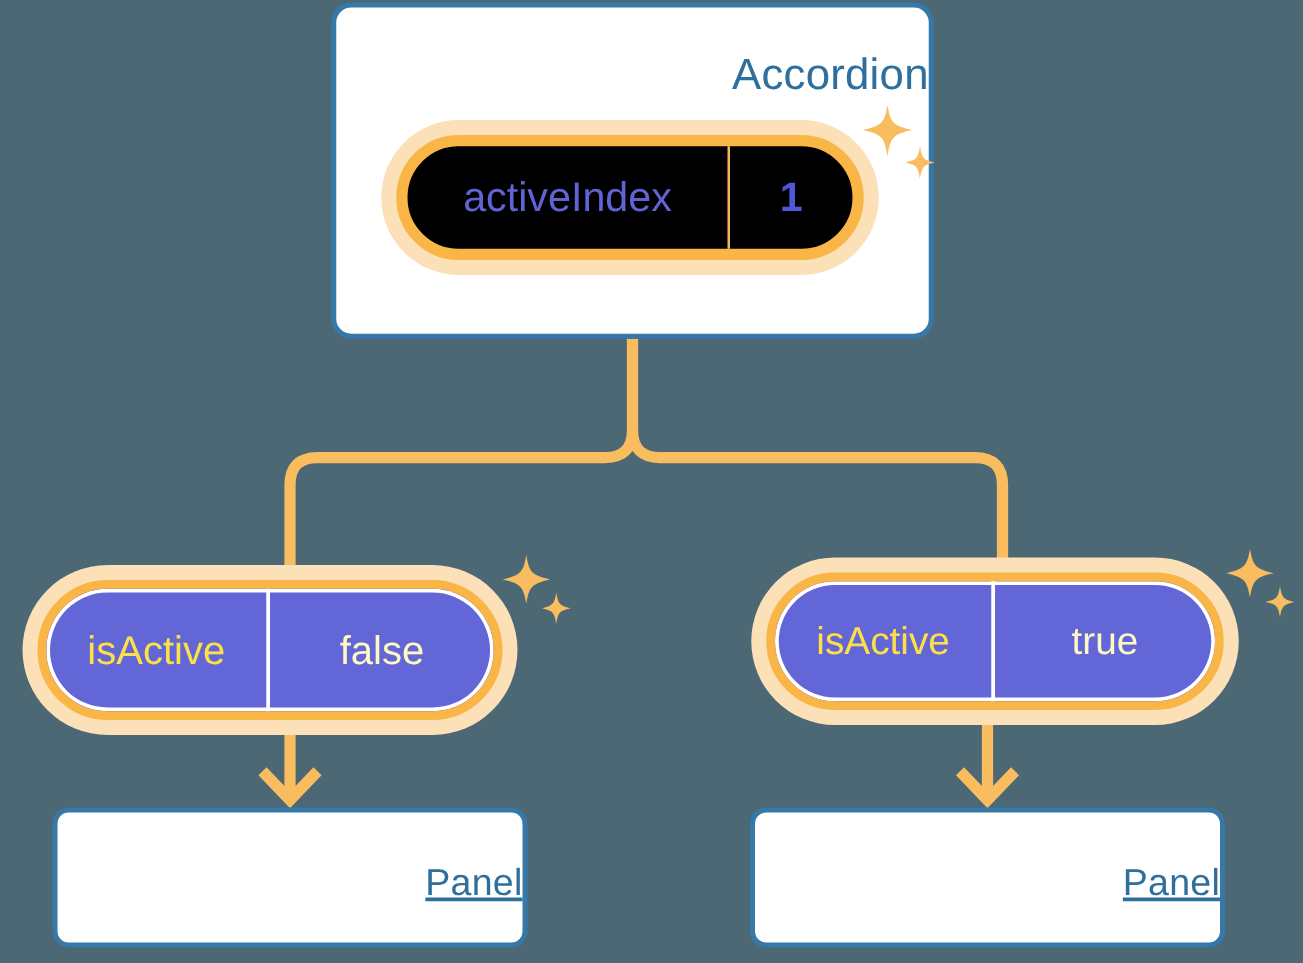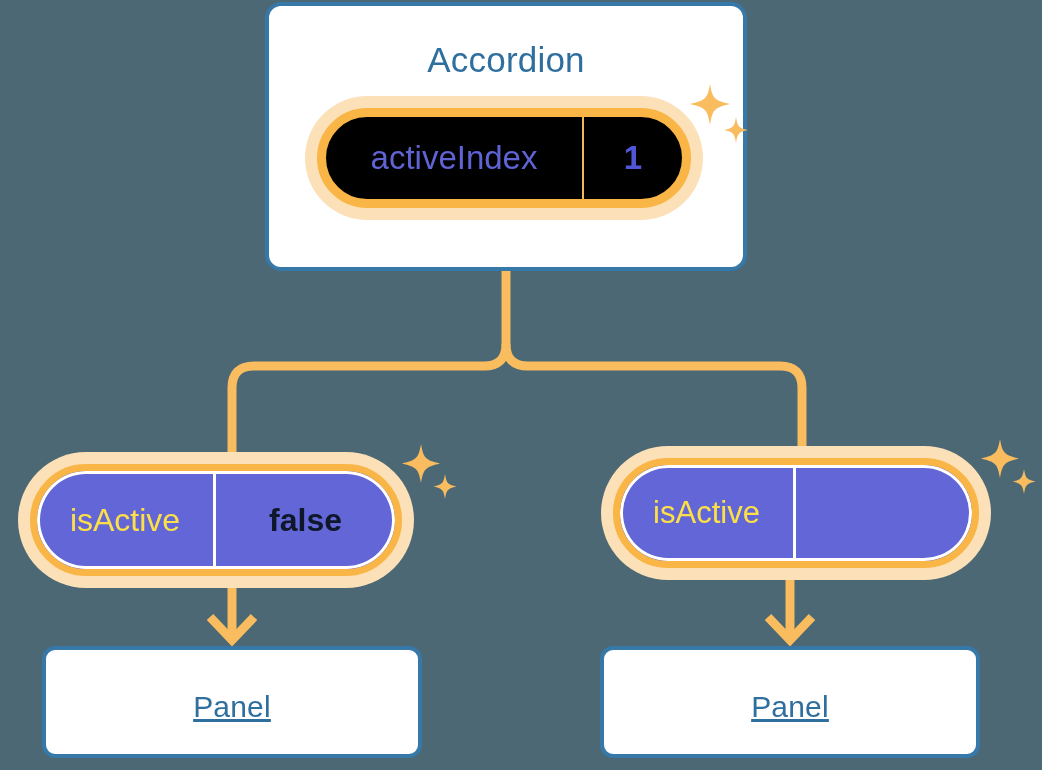--- a/index.html
+++ b/index.html
@@ -34,21 +34,21 @@
     position: absolute;
     background: #ffffff;
     border: 4px solid #3678a8;
     border-radius: 14px;
     box-sizing: border-box;
   }
   .card-title {
     position: absolute;
     left: 0;
     right: 0;
-    text-align: center;
+    text-align: right;
     color: #2f6f9e;
     font-size: 34px;
     letter-spacing: 0.2px;
     white-space: nowrap;
   }
 
   #card-accordion {
     left: 265px;
     top: 2px;
     width: 482px;
@@ -122,23 +122,23 @@
     background: #6266d6;
     border: 7px solid #f9b646;
     box-shadow: inset 0 0 0 3px #ffffff;
   }
   .pill-purple .pill-key {
     color: #fde047;
     flex: 0 0 50%;
     border-right: 3px solid #ffffff;
   }
   .pill-purple .pill-val {
-    color: #0f172a;
+    color: #fef9c3;
     flex: 1 1 auto;
-    font-weight: bold;
+    font-weight: normal;
   }
 
   #pill-left-glow  { left: 18px;  top: 452px; width: 396px; height: 136px; }
   #pill-left       { left: 30px;  top: 464px; width: 372px; height: 112px; }
   #pill-right-glow { left: 601px; top: 446px; width: 390px; height: 134px; }
   #pill-right      { left: 613px; top: 458px; width: 366px; height: 110px; }
 
   .pill-cell {
     display: flex;
     align-items: center;
@@ -209,20 +209,21 @@
     <path class="sparkle" d="M47 34 C48.5 43 49.5 44.5 58.5 46.5 C49.5 48.5 48.5 50 47 59 C45.5 50 44.5 48.5 35.5 46.5 C44.5 44.5 45.5 43 47 34 Z"></path>
   </svg>
 
   <div class="card panel-card" id="card-panel-left">
     <div class="card-title">Panel</div>
   </div>
 
   <div class="pill-glow pill-purple-glow" id="pill-right-glow"></div>
   <div class="pill pill-purple" id="pill-right">
     <div class="pill-cell pill-key">isActive</div>
+    <div class="pill-cell pill-val">true</div>
   </div>
 
   <svg class="sparkle-group" style="left:978px; top:435px;" width="64" height="70" viewBox="0 0 64 70">
     <path class="sparkle" d="M22 4 C24.4 17.5 26 20 41 23.5 C26 27 24.4 29.5 22 43 C19.6 29.5 18 27 3 23.5 C18 20 19.6 17.5 22 4 Z"></path>
     <path class="sparkle" d="M46 34 C47.5 43 48.5 44.5 57.5 46.5 C48.5 48.5 47.5 50 46 59 C44.5 50 43.5 48.5 34.5 46.5 C43.5 44.5 44.5 43 46 34 Z"></path>
   </svg>
 
   <div class="card panel-card" id="card-panel-right">
     <div class="card-title">Panel</div>
   </div>

